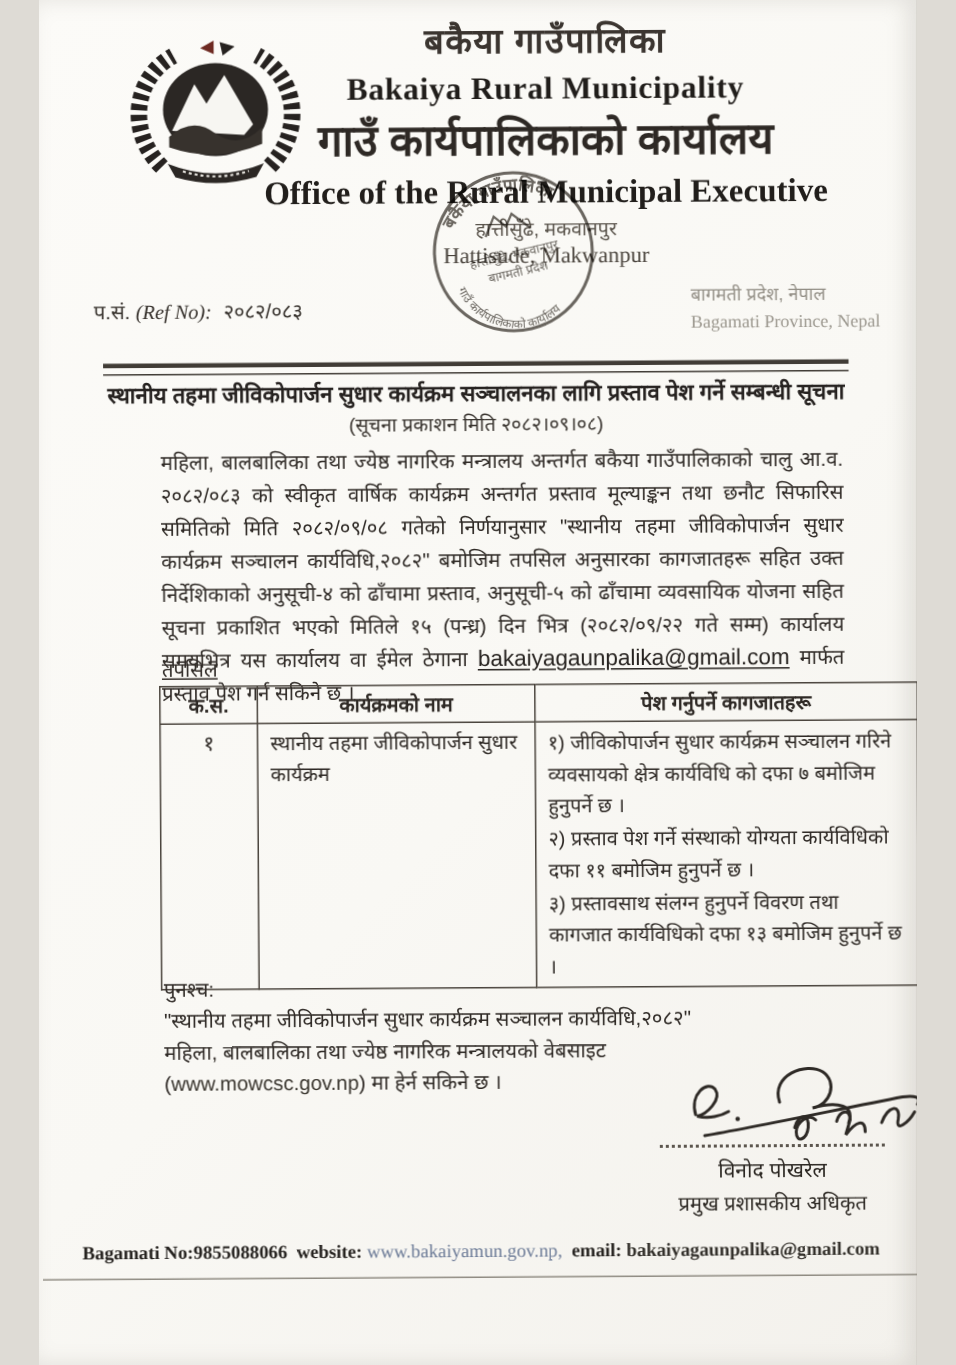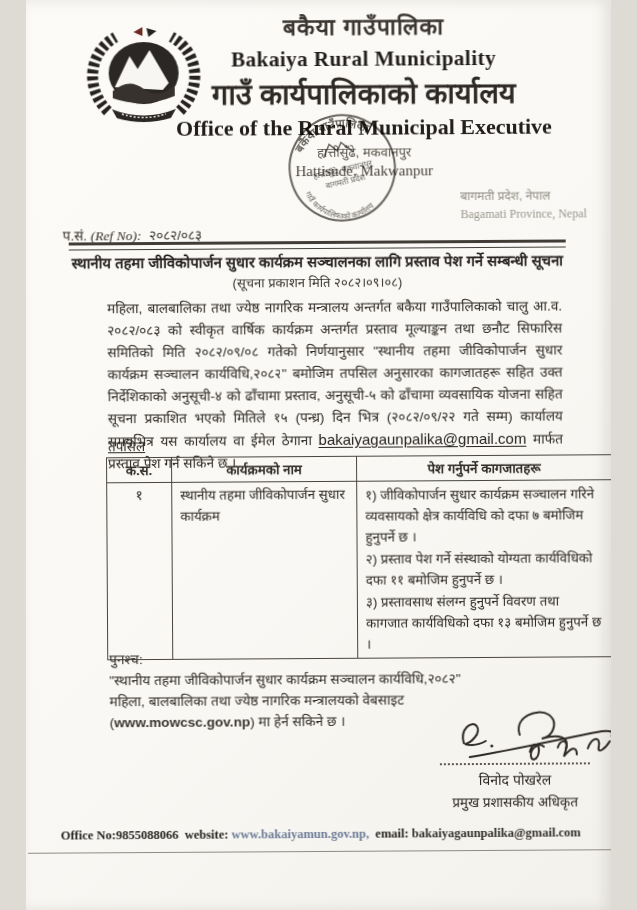--- a/index.html
+++ b/index.html
@@ -17,21 +17,21 @@
   .h-en1{font-family:"Liberation Serif","DejaVu Serif",serif;font-size:21px;font-weight:bold;color:#211e1b;margin-top:7px;letter-spacing:.5px;}
   .h-np2{font-size:29px;font-weight:bold;color:#2e2925;margin-top:6px;}
   .h-en2{font-family:"Liberation Serif","DejaVu Serif",serif;font-size:22px;font-weight:bold;color:#211e1b;margin-top:4px;}
   .h-ad1{font-size:13px;color:#5a544c;margin-top:6px;}
   .h-ad2{font-family:"Liberation Serif","DejaVu Serif",serif;font-size:15px;color:#4a443d;margin-top:2px;}
   .stamp{position:absolute;left:258px;top:108px;width:120px;height:120px;transform:rotate(-13deg);opacity:.82;mix-blend-mode:multiply;}
   .province{position:absolute;left:436px;top:188px;width:190px;line-height:1.5;color:#928e85;}
   .prov-np{font-size:12px;}
   .prov-en{font-family:"Liberation Serif","DejaVu Serif",serif;font-size:12px;color:#9b978e;}
   
-  .refblock{position:absolute;left:38px;top:196px;font-size:13.5px;line-height:1.7;color:#332e29;margin-top:28px;}
+  .refblock{position:absolute;left:38px;top:196px;font-size:13.5px;line-height:1.7;color:#332e29;}
   .ref-en{font-family:"Liberation Serif","DejaVu Serif",serif;font-style:italic;}
   .ref-val{margin-left:4px;}
   
   .double-rule{position:absolute;left:44px;right:44px;top:241px;height:4px;border-top:3px solid #413c36;border-bottom:1px solid #413c36;}
   .notice-title{position:absolute;left:30px;right:30px;top:251px;text-align:center;font-size:14.8px;font-weight:bold;color:#262220;}
   .notice-sub{position:absolute;left:30px;right:30px;top:273px;text-align:center;font-size:13px;color:#38332e;}
   
   .body-par{position:absolute;left:82px;right:48px;top:297px;font-size:13.6px;line-height:22px;text-align:justify;color:#2e2925;}
   .email-link{font-size:15px;text-decoration:underline;text-underline-offset:2px;color:#26221f;}
   .tapasil{position:absolute;left:82px;top:436px;font-size:13.5px;color:#2e2925;text-decoration:underline;}
@@ -40,30 +40,30 @@
   .tbl th,.tbl td{border:1.4px solid #4a443d;padding:2px 8px;vertical-align:top;}
   .tbl th{font-weight:600;text-align:center;padding:3px 6px;}
   .col-sn{width:48px;text-align:center;}
   .col-prog{width:168px;}
   .cell-docs{line-height:21px;padding-bottom:46px;}
   .cell-docs div{margin:1px 0;}
   .cell-prog{line-height:21px;}
   td.col-sn{font-size:14px;}
   
   .postscript{position:absolute;left:82px;right:120px;top:648px;font-size:13.6px;line-height:21px;color:#2e2925;}
-  .ps-site{color:#3a362f;font-weight:bold;}
+  .ps-site{color:#3a362f;}
   
   .sigblock{position:absolute;left:372px;top:710px;width:230px;text-align:center;}
   .sig-svg{position:absolute;left:40px;top:-2px;}
   .dotline{margin:54px auto 0;width:150px;border-bottom:2px dotted #5c564e;}
   .sig-name{margin-top:5px;font-size:14px;color:#2c2823;}
   .sig-desig{margin-top:4px;font-size:13.5px;color:#2c2823;}
   
   .footer{position:absolute;left:0;right:0;top:827px;text-align:center;font-family:"Liberation Serif","DejaVu Serif",serif;font-size:12.5px;font-weight:bold;color:#262320;}
-  .f-site{color:#6c7b97;font-weight:bold;}
+  .f-site{color:#6c7b97;font-weight:normal;}
   .f-email{color:#33302b;}
   .bottom-rule{position:absolute;left:0;right:0;top:851px;border-top:1.6px solid #8f8b82;}
 </style>
 </head>
 <body>
 
 <div class="page">
   <div class="tilt">
 
     <div class="logo">
@@ -168,21 +168,21 @@
           <path d="M148,42 c4,-11 13,-13 11,-2 c-2,9 7,2 11,-5"></path>
         </g>
         <circle cx="52" cy="39" r="1.5" fill="#2e2a26"></circle>
       </svg>
       <div class="dotline"></div>
       <div class="sig-name">विनोद पोखरेल</div>
       <div class="sig-desig">प्रमुख प्रशासकीय अधिकृत</div>
     </div>
 
     <div class="footer">
-      <span>Office No:9855088066</span>&nbsp;
+      <span>Bagamati No:9855088066</span>&nbsp;
       <span>website:</span>
       <span class="f-site">www.bakaiyamun.gov.np,</span>&nbsp;
       <span>email:</span>
       <span class="f-email">bakaiyagaunpalika@gmail.com</span>
     </div>
     <div class="bottom-rule"></div>
 
   </div>
 </div>
 

